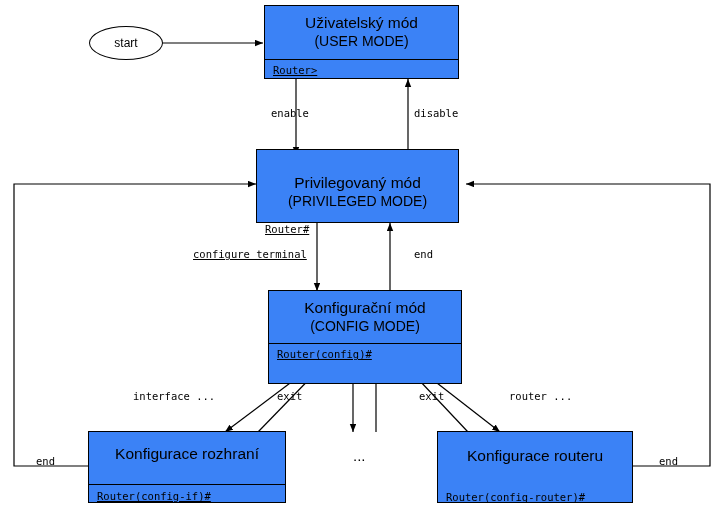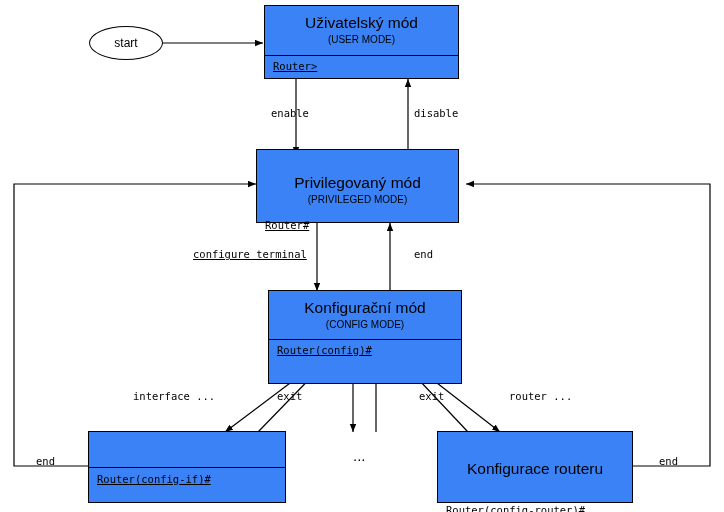--- a/index.html
+++ b/index.html
@@ -32,21 +32,21 @@
     flex-direction: column;
     align-items: center;
   }
   .node .title {
     font-size: 15.5px;
     color: #000000;
     text-align: center;
     line-height: 1.1;
   }
   .node .subtitle {
-    font-size: 10px;
+    font-size: 14px;
     color: #000000;
     text-align: center;
     line-height: 1.1;
   }
   .node .prompt {
     font-family: "DejaVu Sans Mono", monospace;
     font-size: 10.5px;
     color: #000000;
     align-self: flex-start;
     text-decoration: underline;
@@ -141,25 +141,26 @@
   </div>
 
   <div class="node" style="left:268px; top:290px; width:194px; height:94px; padding-top:8px;">
     <div class="title">Konfigurační mód</div>
     <div class="subtitle" style="margin-top:3px;">(CONFIG MODE)</div>
     <div class="sep" style="margin-top:9px;"></div>
     <div class="prompt" style="margin:4px 0 0 8px;text-align:center;">Router(config)#</div>
   </div>
 
   <div class="node" style="left:88px; top:431px; width:198px; height:72px; padding-top:13px;">
+    <div class="title">Konfigurace rozhraní</div>
     <div class="sep" style="margin-top:22px;"></div>
     <div class="prompt" style="margin:5px 0 0 8px;">Router(config-if)#</div>
   </div>
 
-  <div class="node" style="left:437px; top:431px; width:196px; height:72px; padding-top:28px;">
+  <div class="node" style="left:437px; top:431px; width:196px; height:72px; padding-top:15px;">
     <div class="title">Konfigurace routeru</div>
     <div class="sep" style="margin-top:22px;"></div>
     <div class="prompt" style="margin:5px 0 0 8px;">Router(config-router)#</div>
   </div>
 
   <div class="edge-label" style="left:271px; top:107px;">enable</div>
   <div class="edge-label" style="left:414px; top:107px;">disable</div>
   <div class="edge-label" style="left:193px; top:248px;text-decoration:underline;">configure terminal</div>
   <div class="edge-label" style="left:414px; top:248px;">end</div>
   <div class="edge-label" style="left:133px; top:390px;">interface ...</div>

